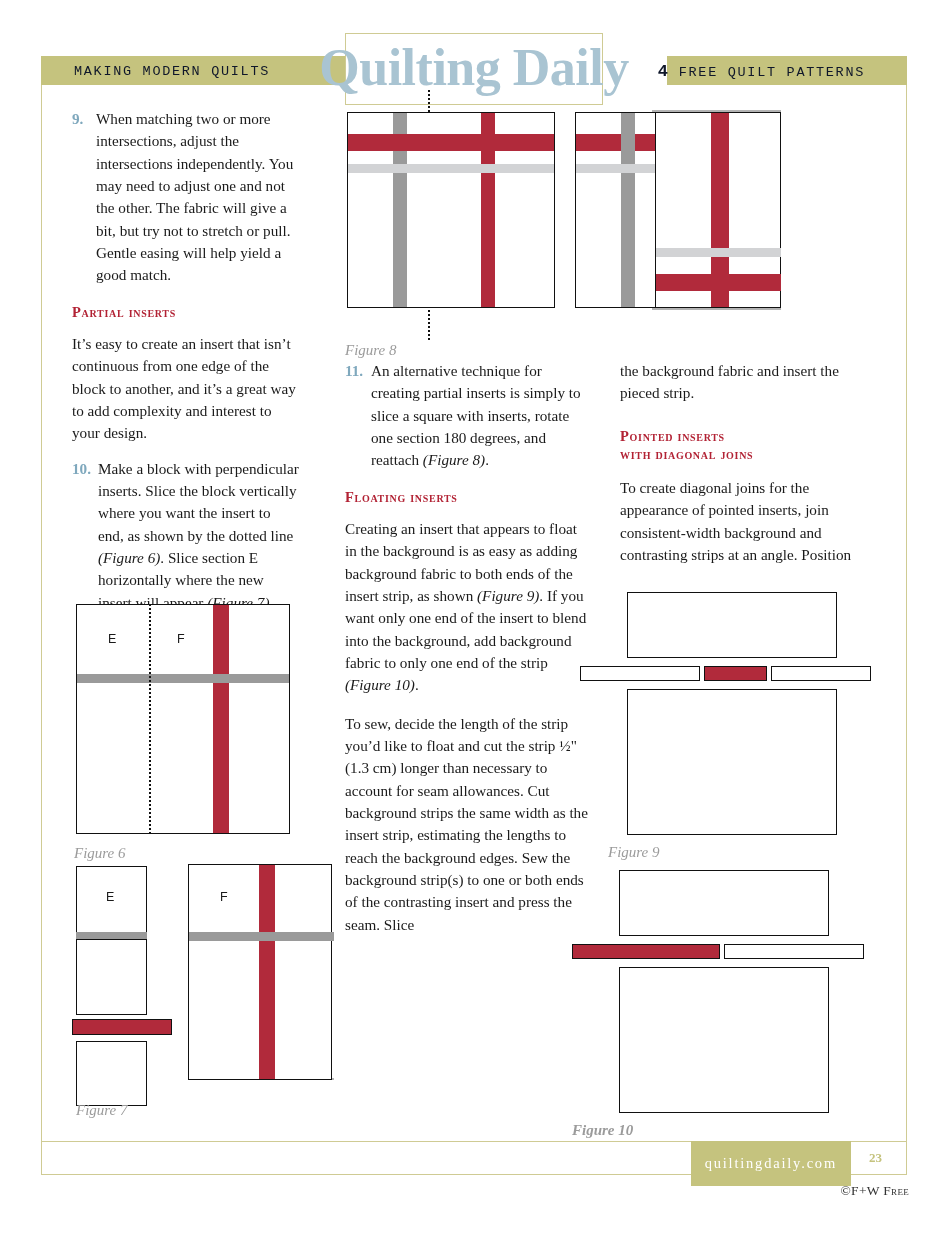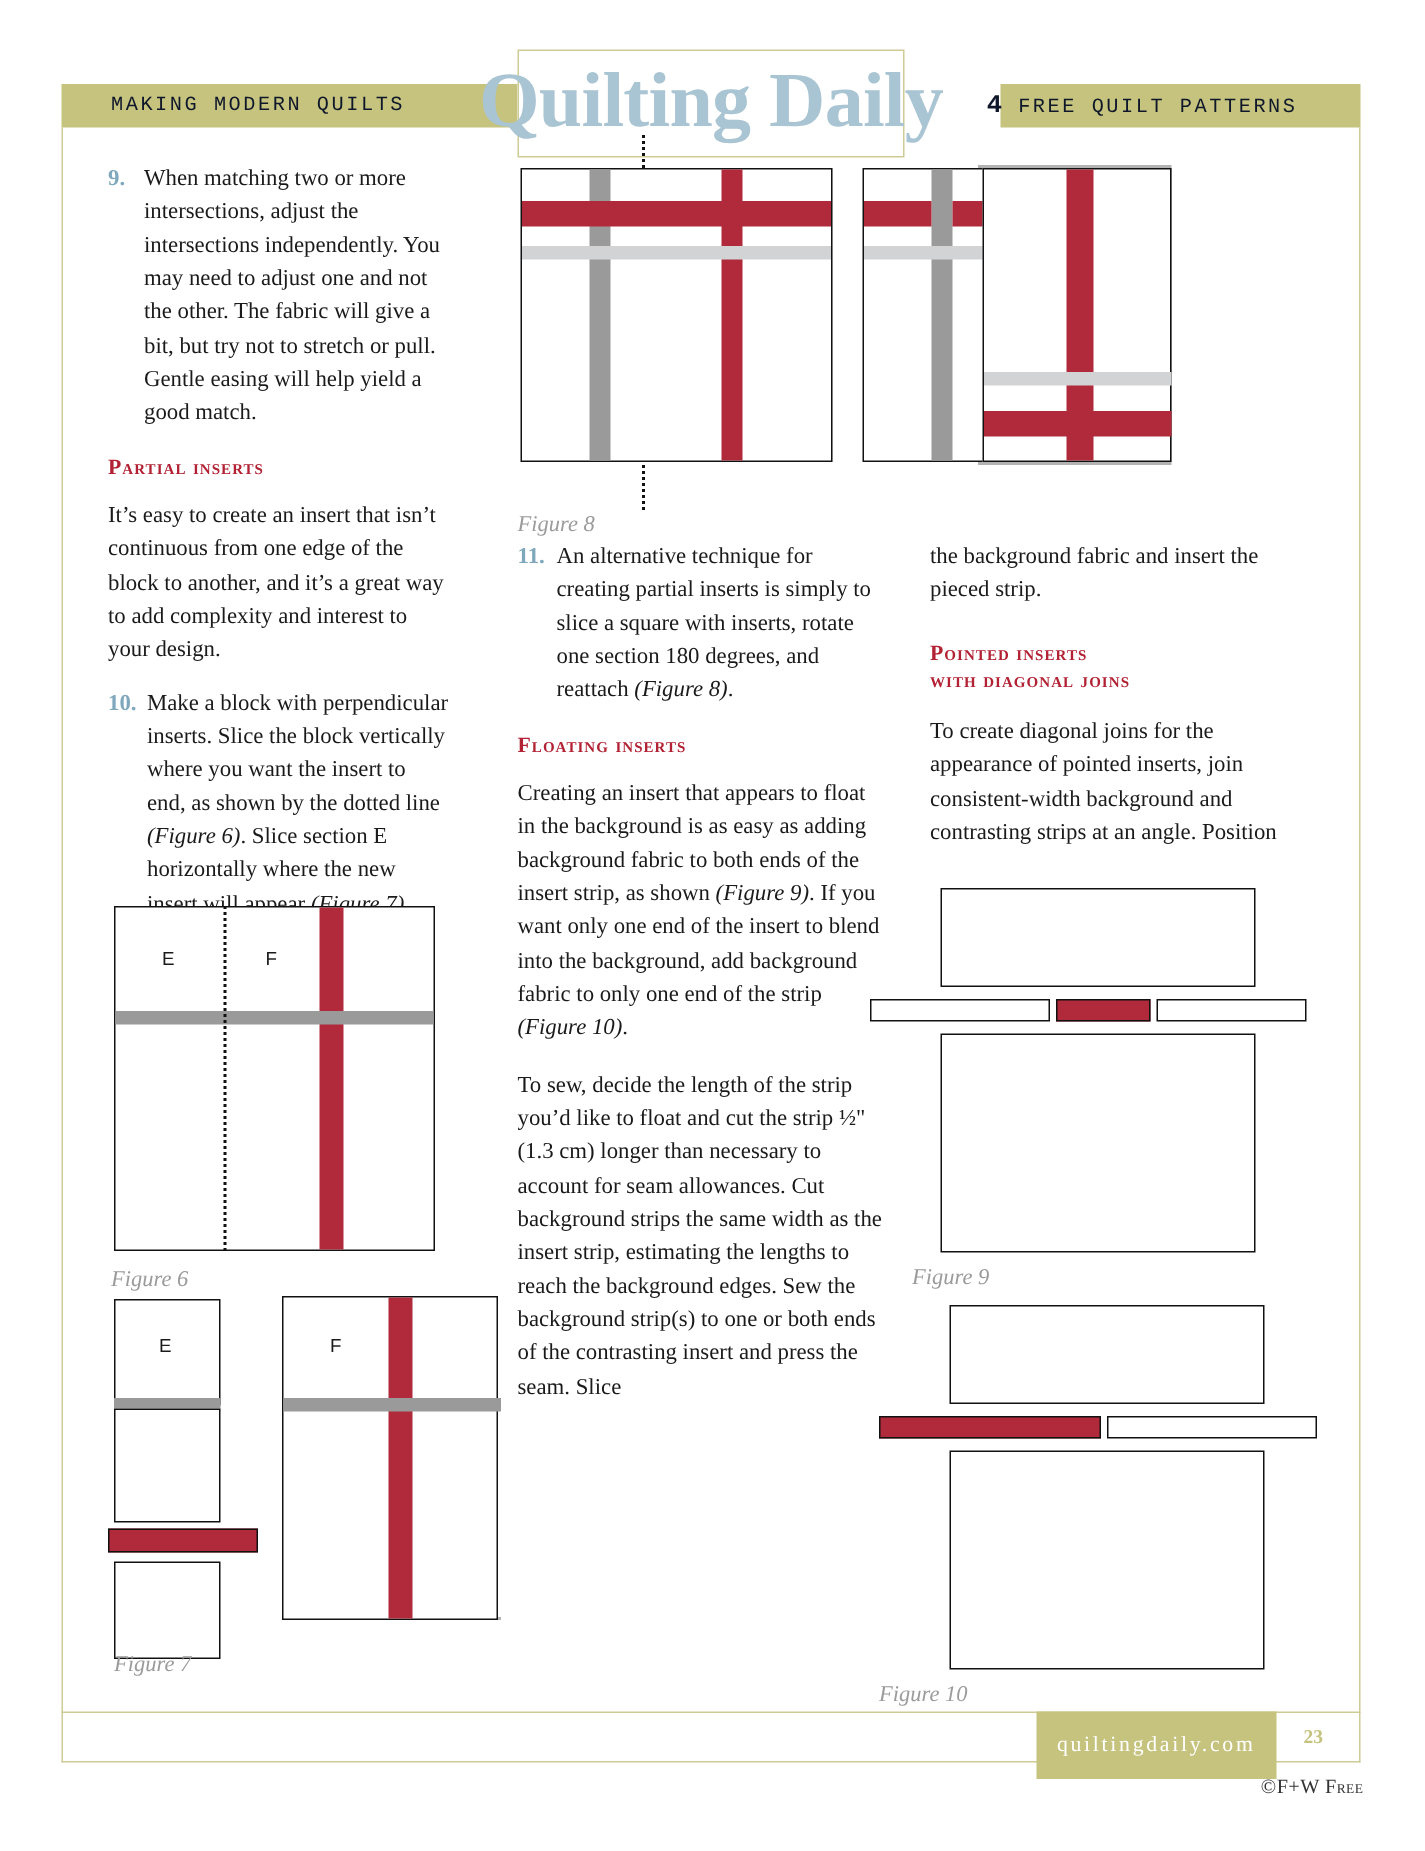--- a/index.html
+++ b/index.html
@@ -349,21 +349,21 @@
 
 <div class="fig" style="left:580px; top:592px; width:296px; height:260px;">
   <div class="blk" style="left:47px; top:0px; width:210px; height:66px;"></div>
   <div class="outline-strip" style="left:0px; top:74px; width:120px; height:15px;"></div>
   <div class="solid-red-strip" style="left:124px; top:74px; width:63px; height:15px;"></div>
   <div class="outline-strip" style="left:191px; top:74px; width:100px; height:15px;"></div>
   <div class="blk" style="left:47px; top:97px; width:210px; height:146px;"></div>
   <div class="fig-cap" style="position:absolute; left:0px; top:245px;margin-left:28px;">Figure 9</div>
 </div>
 
-<div class="fig" style="left:586px; top:870px; width:296px; height:260px;">
+<div class="fig" style="left:572px; top:870px; width:296px; height:260px;font-weight:bold;">
   <div class="blk" style="left:47px; top:0px; width:210px; height:66px;"></div>
   <div class="solid-red-strip" style="left:0px; top:74px; width:148px; height:15px;"></div>
   <div class="outline-strip" style="left:152px; top:74px; width:140px; height:15px;"></div>
   <div class="blk" style="left:47px; top:97px; width:210px; height:146px;"></div>
   <div class="fig-cap" style="position:absolute; left:0px; top:245px;">Figure 10</div>
 </div>
 
 <div class="footer">
   <div class="footer-rule"></div>
   <div class="footer-badge">quiltingdaily.com</div>

